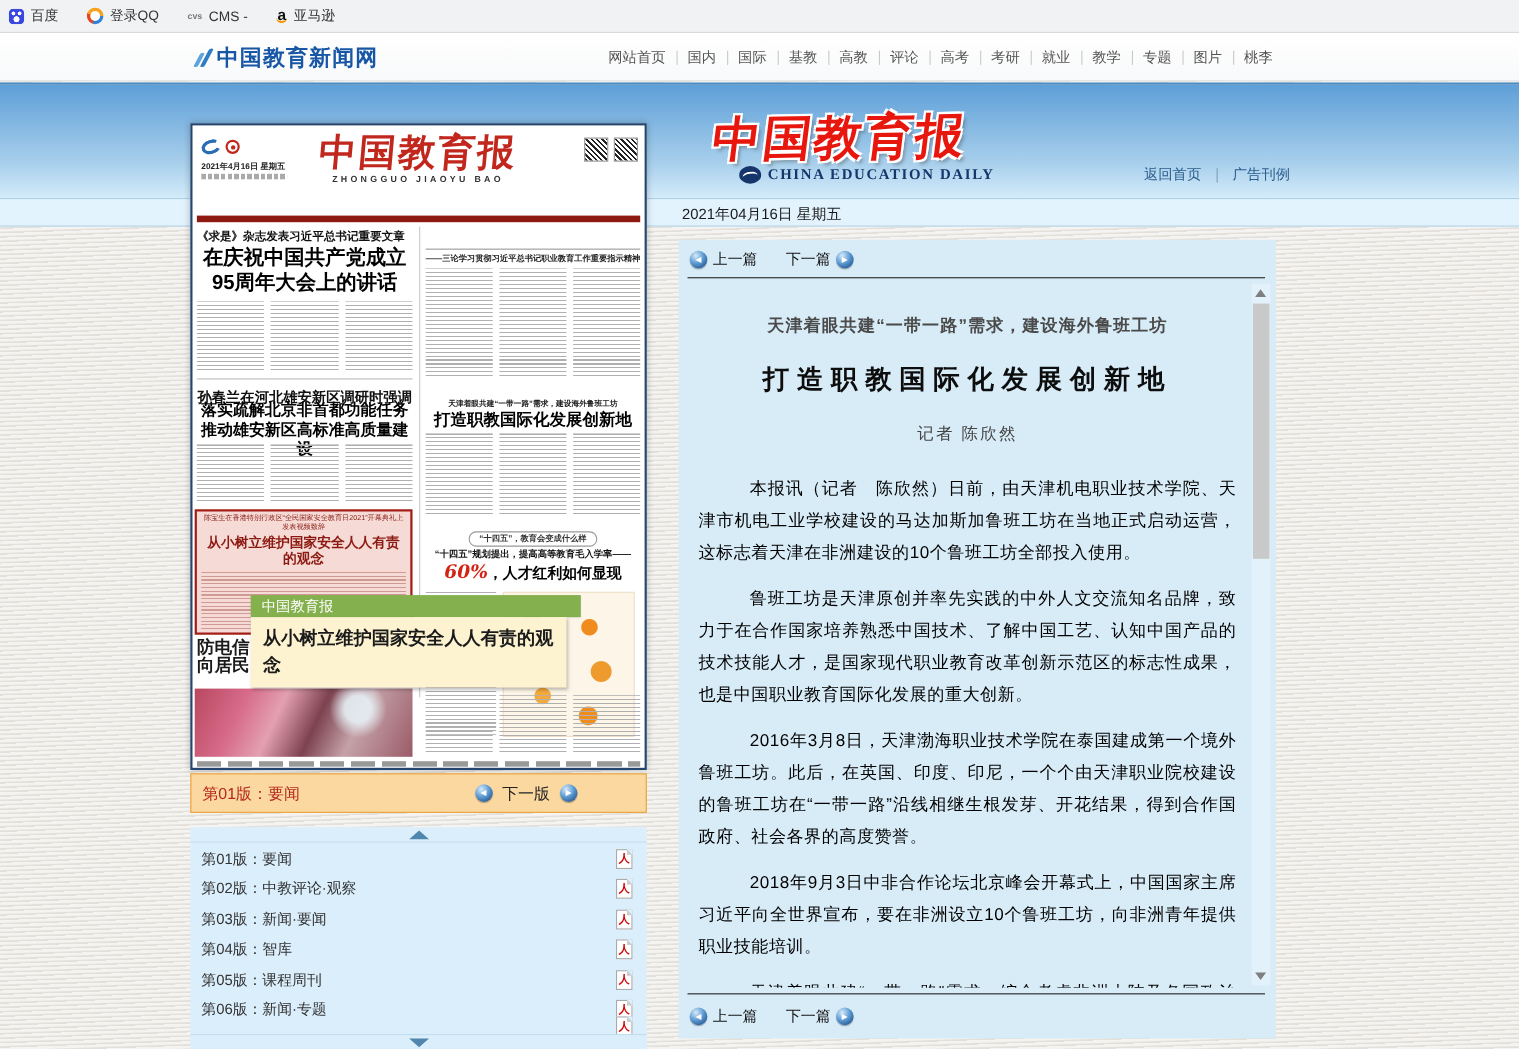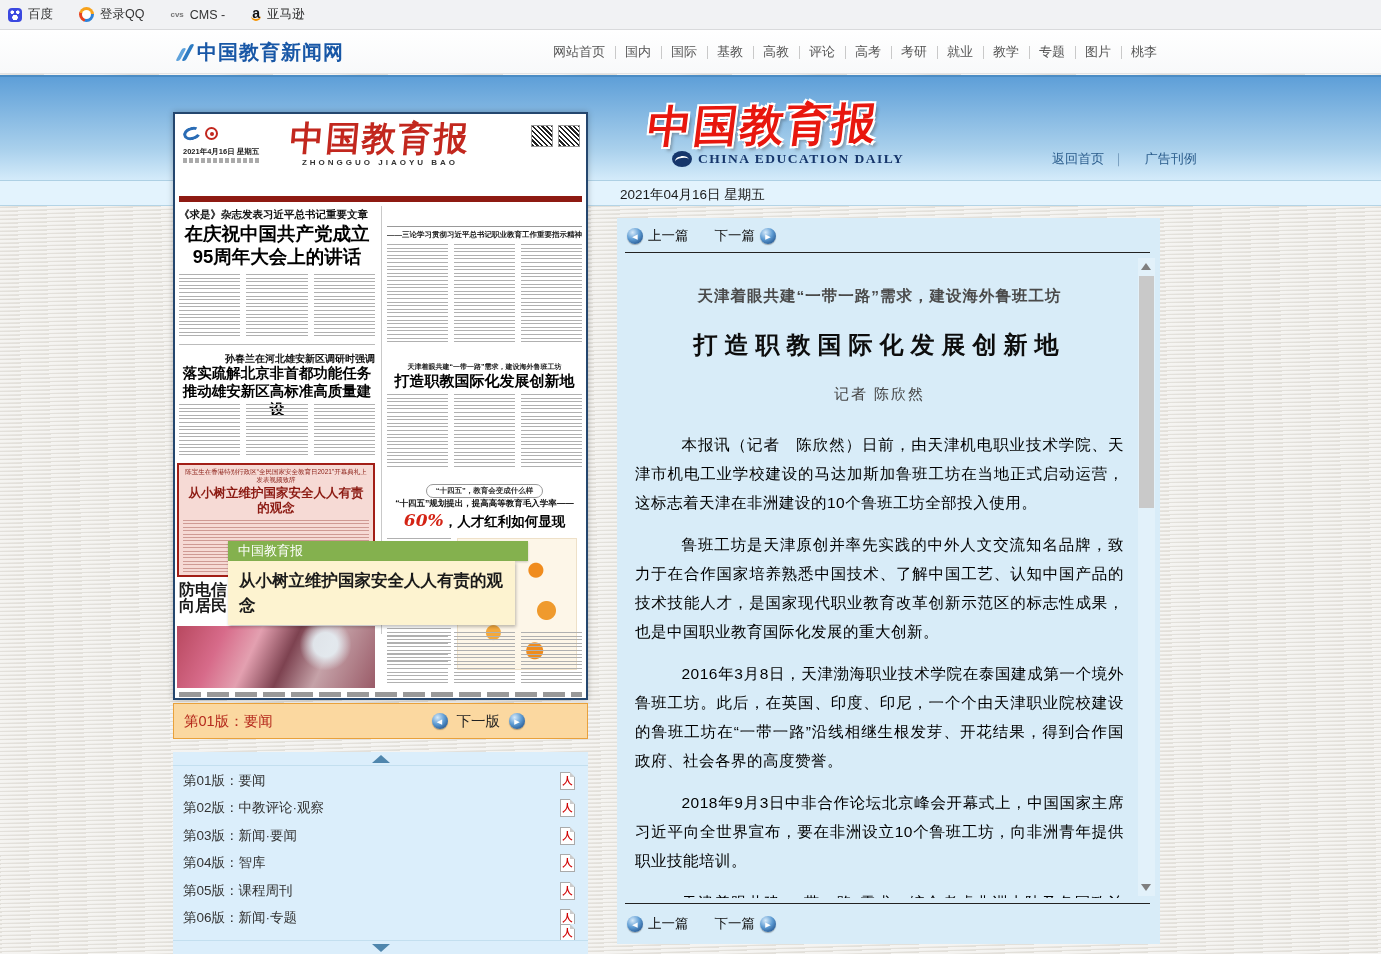--- a/index.html
+++ b/index.html
@@ -46,21 +46,21 @@
   
   .daily-logo { position:absolute; left:648px; top:96px; z-index:5; font-family:"DejaVu Serif", serif;
     font-size:44px; font-weight:bold; color:#e8170e; transform:skewX(-8deg) rotate(-1deg); letter-spacing:2px;
     text-shadow:2px 2px 0 #fff, -2px -2px 0 #fff, 2px -2px 0 #fff, -2px 2px 0 #fff, 4px 4px 3px rgba(60,60,60,.35); }
   .daily-sub { position:absolute; left:672px; top:151px; z-index:5; display:flex; align-items:center; gap:6px; }
   .leaf-icon { width:20px; height:16px; border-radius:50%; background:#16366b; position:relative; overflow:hidden; }
   .leaf-icon::after { content:""; position:absolute; left:3px; top:5px; width:14px; height:7px;
     border-top:2px solid #fff; border-radius:50%; transform:rotate(-8deg); }
   .daily-sub b { font-size:13.5px; color:#16366b; letter-spacing:1.5px; font-family:"Liberation Serif", serif; }
   .daily-links { position:absolute; left:1040px; top:150px; z-index:5; font-size:13px; color:#2b5d8c; display:flex; gap:8px; align-items:center; }
-  .daily-links .lnk { cursor:pointer;margin-left:12px; }
+  .daily-links .lnk { cursor:pointer; }
   .daily-links .sep { color:#6d93b5; }
 
   
   .newspaper { position:absolute; left:173px; top:112px; width:415px; height:588px; background:#fff;
     border:2px solid #24466e; z-index:10; box-shadow:0 0 6px rgba(0,0,0,.25); overflow:hidden; }
   .np { position:absolute; }
   .np-title { left:90px; width:230px; top:2px; text-align:center; font-family:"DejaVu Serif", serif;
     font-size:34px; font-weight:bold; color:#c2271e; transform:skewX(-5deg); letter-spacing:2px; }
   .np-pinyin { left:90px; width:230px; top:44px; text-align:center; font-size:8px; font-weight:bold;
     color:#333; letter-spacing:3px; }
@@ -81,21 +81,21 @@
   .cols { display:flex; gap:6px; }
   .cols div { flex:1; }
   .np-k1 { left:4px; width:196px; top:94px; text-align:left; font-weight:bold; font-size:10.5px; color:#111; }
   .np-t1 { left:4px; width:196px; top:108px; text-align:center; font-weight:bold; font-size:18.5px; line-height:23px; color:#000; }
   .np-ft1 { left:4px; width:196px; top:160px; height:64px; }
   .np-hdiv1 { left:4px; width:196px; top:230px; height:1px; background:#bbb; }
   .np-t2 { left:212px; width:195px; top:92px; text-align:center; font-weight:bold; font-size:15.5px; color:#000; }
   .np-s2line { left:212px; width:195px; top:112px; height:1px; background:#999; }
   .np-s2 { left:212px; width:195px; top:116px; text-align:center; font-size:7.5px; font-weight:bold; color:#222; }
   .np-ft2 { left:212px; width:195px; top:130px; height:98px; }
-  .np-k3 { left:4px; width:196px; top:238px; text-align:right; font-weight:bold; font-size:10px; color:#111; }
+  .np-k3 { left:4px; width:196px; top:238px; text-align:center; font-weight:bold; font-size:13px; color:#111; }
   .np-t3 { left:4px; width:196px; top:250px; text-align:center; font-weight:bold; font-size:14.5px; line-height:18px; color:#000; }
   .np-ft3 { left:4px; width:196px; top:290px; height:54px; }
   .np-k4 { left:212px; width:195px; top:248px; text-align:center; font-size:7px; font-weight:bold; color:#222; }
   .np-t4 { left:212px; width:195px; top:258px; text-align:center; font-weight:bold; font-size:15px; color:#000; }
   .np-ft4 { left:212px; width:195px; top:280px; height:76px; }
   .np-redbox { left:2px; top:349px; width:198px; height:114px; border:2px solid #a21e17; background:#f6dad5; padding:3px 4px; }
   .np-k5 { font-size:6.5px; color:#8c2018; text-align:center; line-height:8px; }
   .np-t5 { font-size:12.5px; font-weight:bold; color:#8c1a12; text-align:center; margin-top:2px; line-height:15px; }
   .np-redbox .ftp { height:52px; margin-top:4px; }
   .np-pill { left:212px; width:195px; top:365px; text-align:center; }

